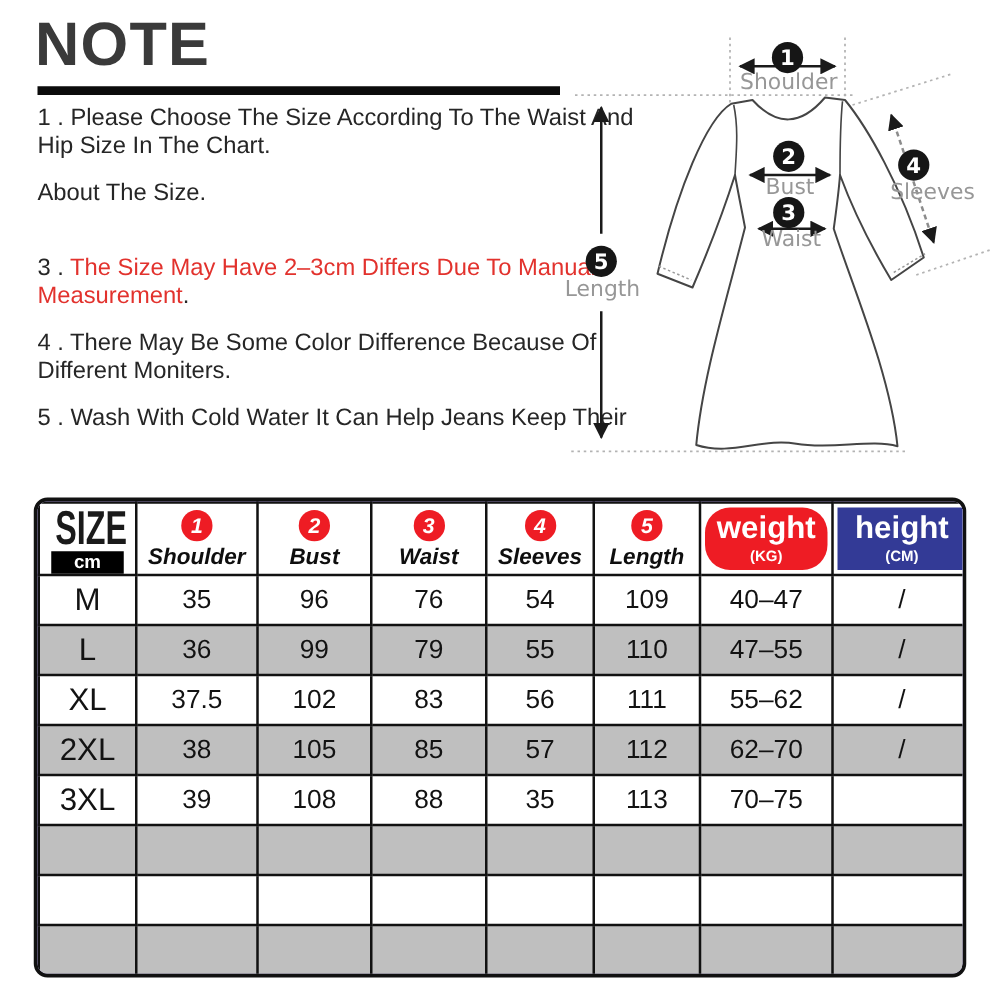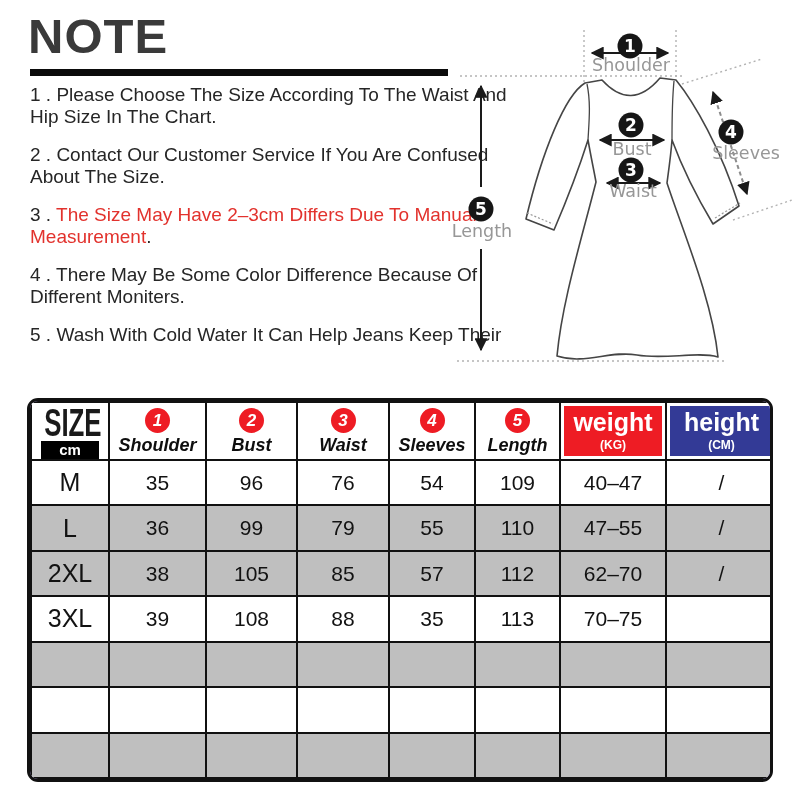--- a/index.html
+++ b/index.html
@@ -32,39 +32,38 @@
   tbody tr.gray td{background:var(--row-gray);}
   td{font-size:21px;color:#121212;}
   td.size-td{font-size:25px;}
   .size-word{display:block;font-size:38px;color:#1a1a1a;transform:scaleX(0.68);transform-origin:center;line-height:34px;margin-top:2px;}
   .cm-box{width:58px;height:18px;margin:1px auto 0 auto;background:#000;color:#fff;font-size:15px;font-weight:bold;line-height:18px;}
   .hcircle{width:25px;height:25px;border-radius:50%;background:var(--header-red);color:#fff;
     font-style:italic;font-weight:bold;font-size:17px;line-height:25px;margin:2px auto 0 auto;}
   .hlabel{font-style:italic;font-weight:bold;font-size:18px;color:#0e0e0e;margin-top:2px;}
   th.fill-th{padding:3px;}
   .fillbox{width:100%;height:100%;display:flex;flex-direction:column;justify-content:center;color:#fff;font-weight:bold;box-sizing:border-box;}
-  .fillbox.red{background:var(--header-red);}
+  .fillbox.red{background:var(--header-red);border-radius:20px;}
   .fillbox.blue{background:var(--header-blue);}
   .fillbox .t1{font-size:25px;line-height:27px;}
   .fillbox .t2{font-size:12px;line-height:18px;}
 </style>
 </head>
 <body>
 
 <div class="canvas">
 
   <div class="note-title">NOTE</div>
   <div class="note-bar"></div>
   <div id="notes">
       <div class="note-block" style="top: 84px;">
         <div class="note-line"><span>1 . Please Choose The Size According To The Waist And</span></div>
         <div class="note-line"><span>Hip Size In The Chart.</span></div>
       </div>
       <div class="note-block" style="top: 144px;">
-        <div class="note-line"><span>2 . Contact Our Customer Service If You Are Confused</span></div>
         <div class="note-line"><span>About The Size.</span></div>
       </div>
       <div class="note-block" style="top: 204px;">
         <div class="note-line"><span>3 . </span><span class="red">The Size May Have 2–3cm Differs Due To Manual</span></div>
         <div class="note-line"><span class="red">Measurement</span><span>.</span></div>
       </div>
       <div class="note-block" style="top: 264px;">
         <div class="note-line"><span>4 . There May Be Some Color Difference Because Of</span></div>
         <div class="note-line"><span>Different Moniters.</span></div>
       </div>
@@ -203,20 +202,30 @@
           <tr class="gray">
             <td class="size-td">L</td>
             <td>36</td>
             <td>99</td>
             <td>79</td>
             <td>55</td>
             <td>110</td>
             <td>47–55</td>
             <td>/</td>
           </tr>
+          <tr class="white">
+            <td class="size-td">XL</td>
+            <td>37.5</td>
+            <td>102</td>
+            <td>83</td>
+            <td>56</td>
+            <td>111</td>
+            <td>55–62</td>
+            <td>/</td>
+          </tr>
           <tr class="gray">
             <td class="size-td">2XL</td>
             <td>38</td>
             <td>105</td>
             <td>85</td>
             <td>57</td>
             <td>112</td>
             <td>62–70</td>
             <td>/</td>
           </tr>

